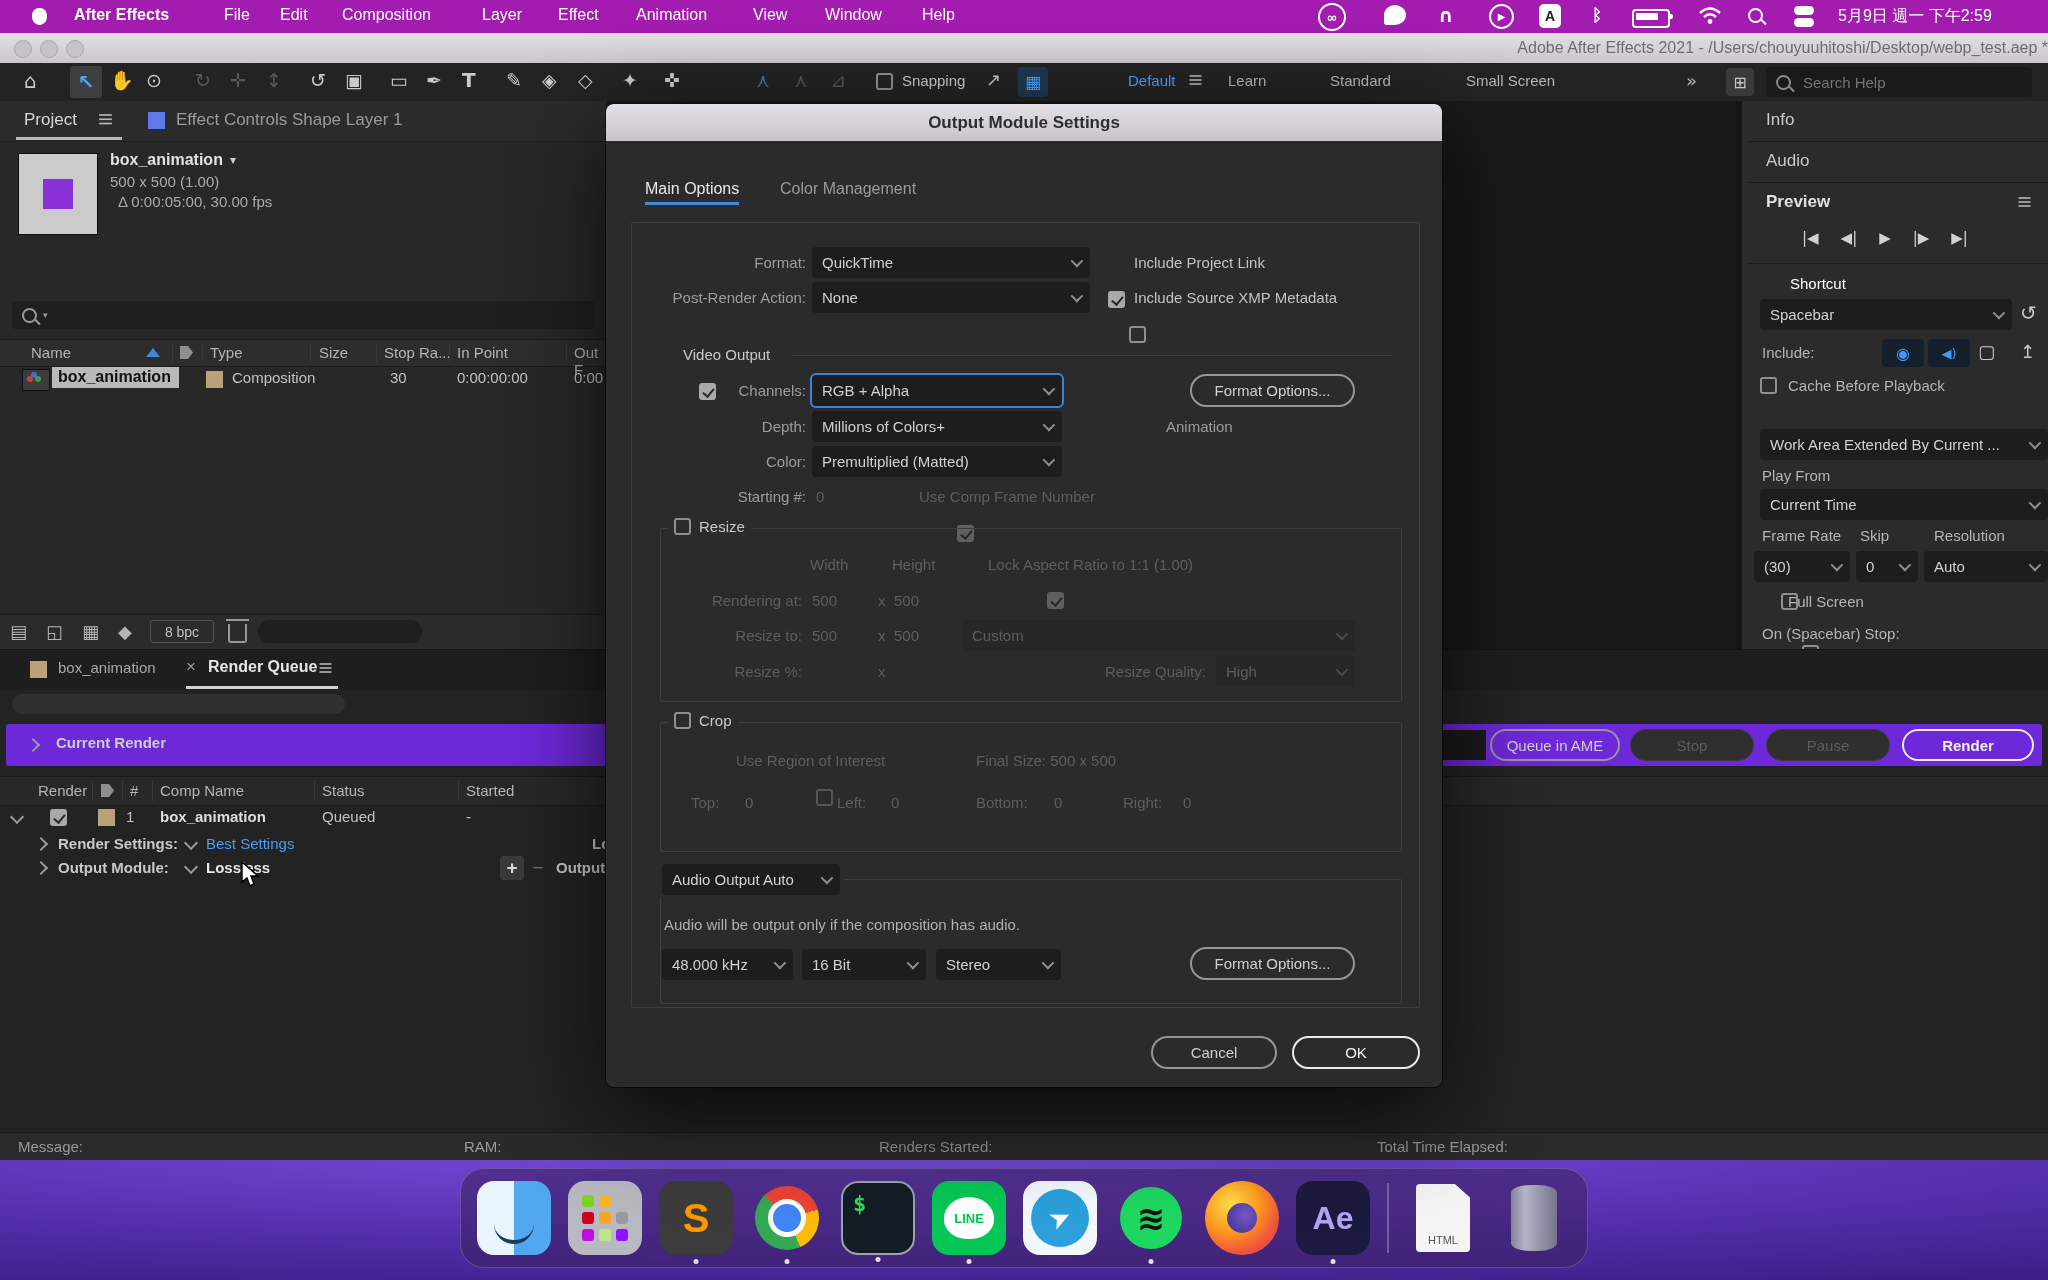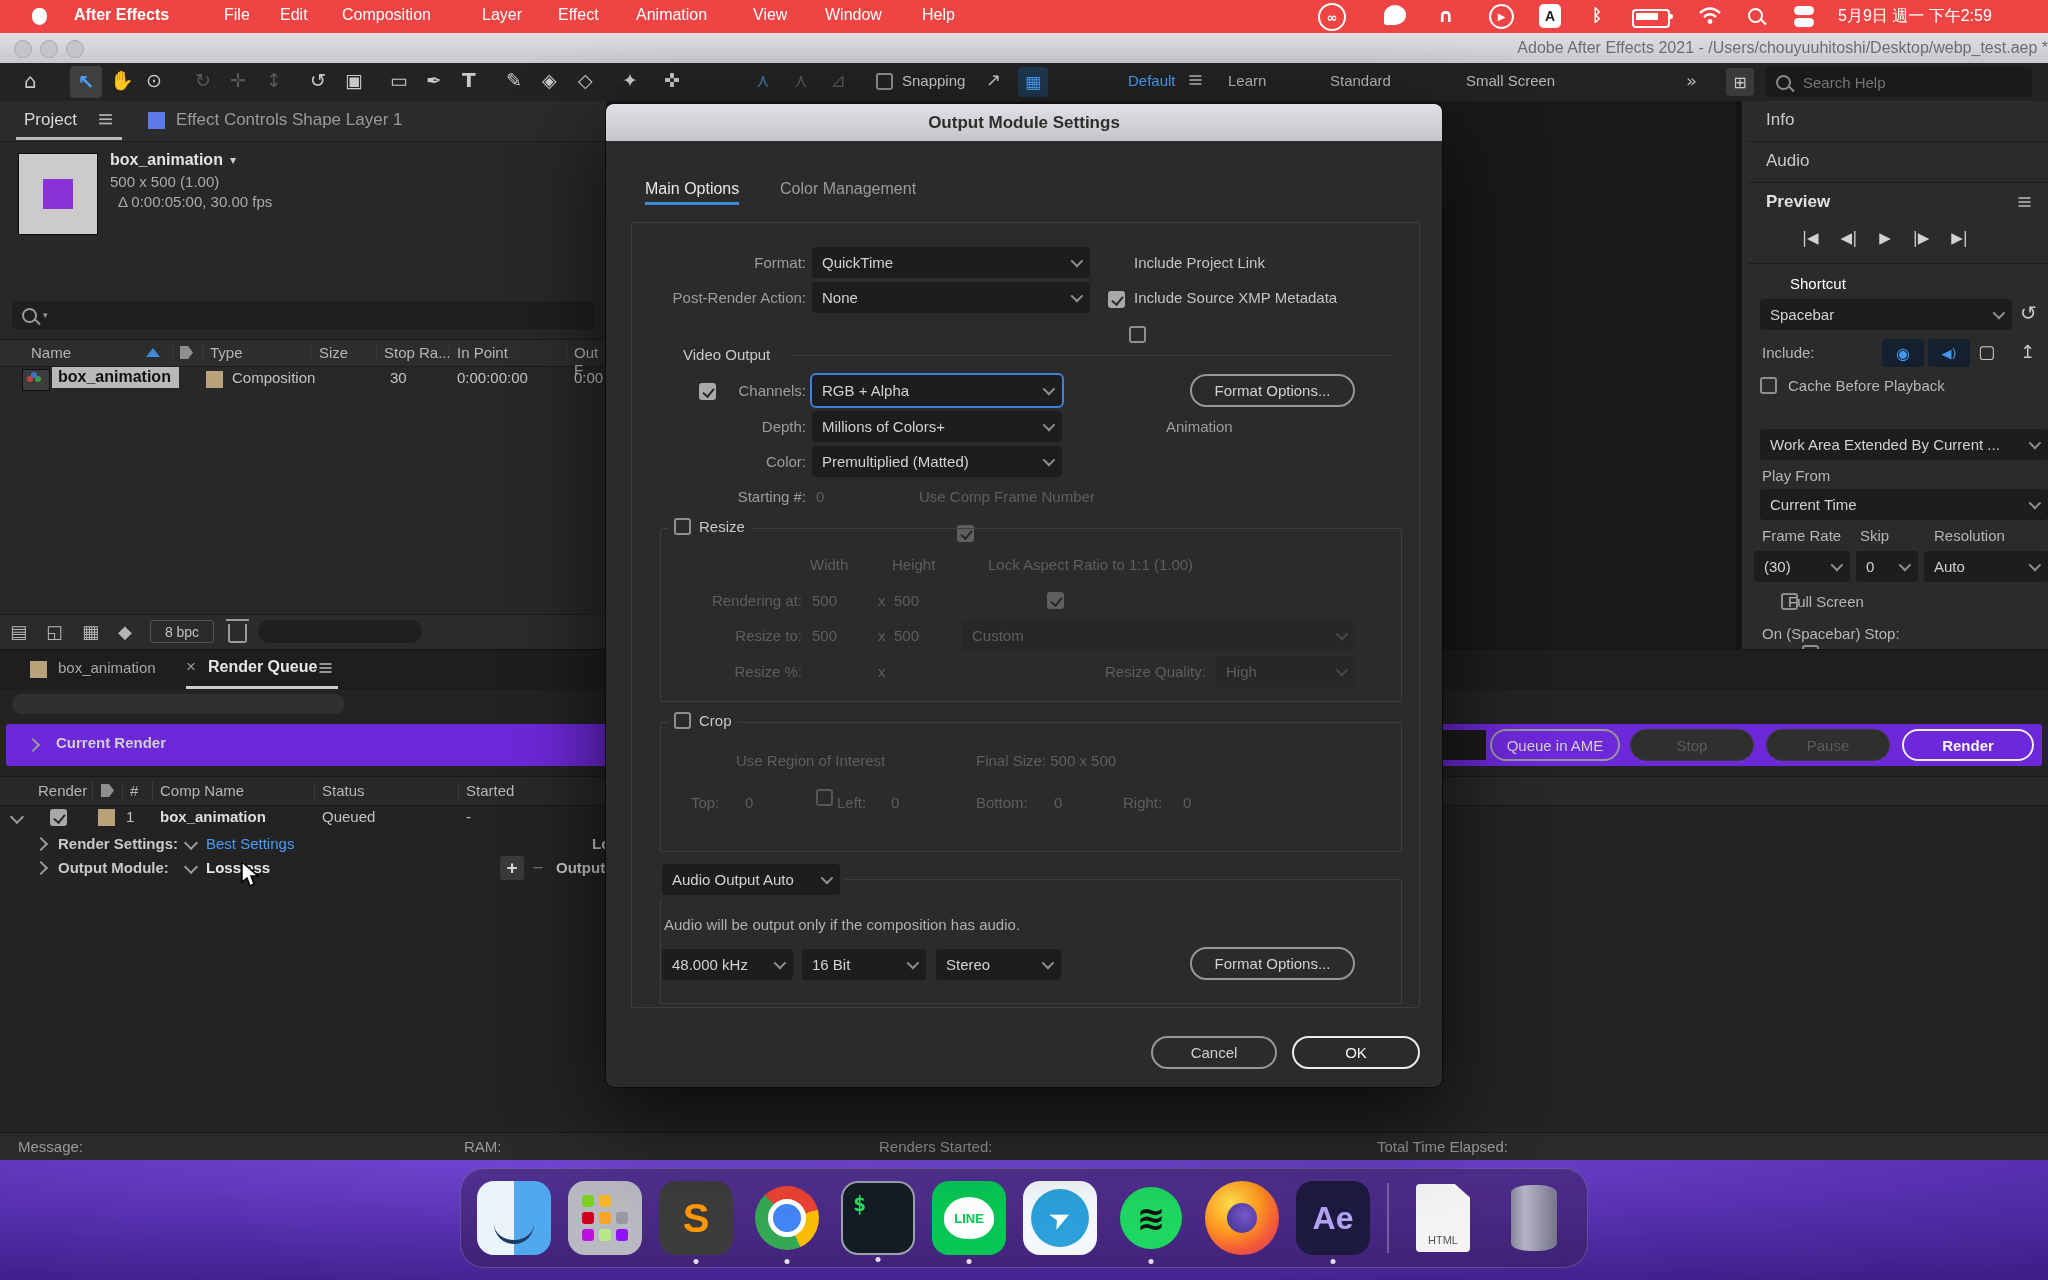--- a/index.html
+++ b/index.html
@@ -49,21 +49,21 @@
   .sortup{width:0;height:0;border-left:7px solid transparent;border-right:7px solid transparent;border-bottom:9px solid #3f8ad9;display:inline-block;}
   .dock-ic{width:74px;height:74px;border-radius:17px;display:flex;align-items:center;justify-content:center;position:relative;flex:0 0 auto;}
   .dock-dot{position:absolute;bottom:-9px;left:50%;transform:translateX(-50%);width:5px;height:5px;border-radius:50%;background:rgba(255,255,255,.85);}
   .vsep{width:1px;background:#3a3a3a;position:absolute;top:4px;bottom:4px;}
 </style>
 </head>
 <body>
 
 <div id="screen">
 
-  <div class="abs" style="left:0;top:0;width:2048px;height:39px;background:#ef4444;display:flex;align-items:center;color:#fff;">
+  <div class="abs" style="left:0;top:0;width:2048px;height:39px;background:#a21caf;display:flex;align-items:center;color:#fff;">
     <span class="abs" style="left:32px;top:8px;width:15px;height:17px;background:#fff;border-radius:45% 45% 48% 48%;"></span>
     <span class="abs" style="left:74px;top:6px;font-weight:bold;font-size:16px;">After Effects</span>
     <span class="abs" style="left:224px;top:6px;font-size:16px;">File</span>
     <span class="abs" style="left:280px;top:6px;font-size:16px;">Edit</span>
     <span class="abs" style="left:342px;top:6px;font-size:16px;">Composition</span>
     <span class="abs" style="left:482px;top:6px;font-size:16px;">Layer</span>
     <span class="abs" style="left:558px;top:6px;font-size:16px;">Effect</span>
     <span class="abs" style="left:636px;top:6px;font-size:16px;">Animation</span>
     <span class="abs" style="left:753px;top:6px;font-size:16px;">View</span>
     <span class="abs" style="left:825px;top:6px;font-size:16px;">Window</span>

